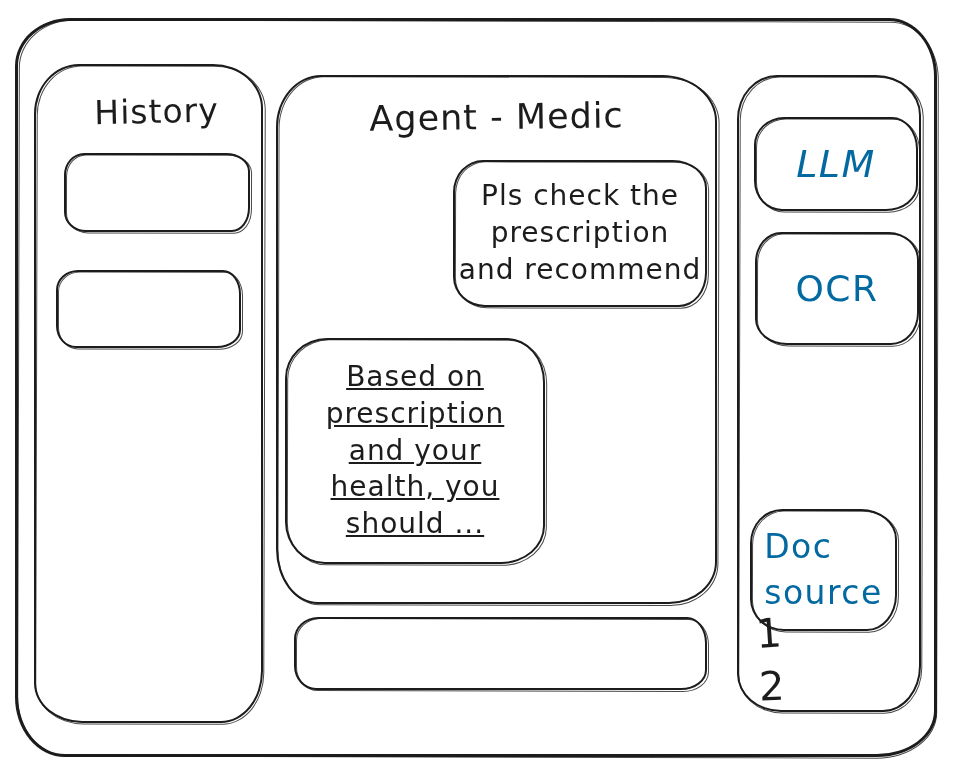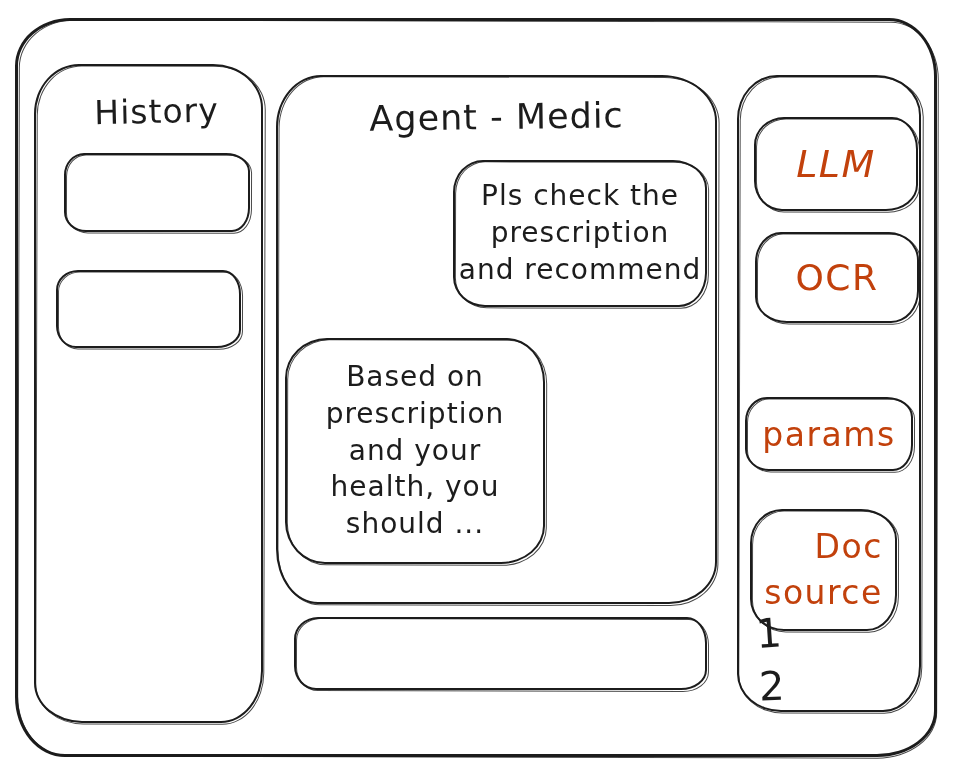--- a/index.html
+++ b/index.html
@@ -85,20 +85,21 @@
     letter-spacing: 1px;
     white-space: pre-line;
   }
   .user-bubble {
     left: 175px; top: 83px; width: 254px; height: 147px;
     border-radius: 30px 34px 28px 32px / 32px 28px 34px 30px;
   }
   .assistant-bubble {
     left: 7px; top: 261px; width: 260px; height: 226px;
     border-radius: 42px 38px 44px 40px / 40px 44px 38px 42px;
+    text-decoration: underline;
   }
   .input-wrap {
     left: 16px; top: 540px; width: 413px; height: 73px;
     border-radius: 24px 20px 26px 22px / 22px 26px 20px 24px;
   }
   .input-wrap input {
     position: absolute;
     inset: 4px 14px;
     width: calc(100% - 28px);
     border: none;
@@ -110,36 +111,36 @@
   }
   
   .right-panel {
     left: 737px; top: 75px; width: 184px; height: 637px;
     border-radius: 40px 45px 38px 44px / 44px 40px 46px 38px;
   }
   .tool-btn {
     display: flex;
     align-items: center;
     justify-content: center;
-    text-align: right;
+    text-align: left;
     font-family: "DejaVu Sans", "Liberation Sans", sans-serif;
-    color: #c2410c;
+    color: #0369a1;
     letter-spacing: 1.5px;
     cursor: pointer;
     padding: 8px;
     white-space: pre-line;
   }
   .btn-llm {
     left: 15px; top: 40px; width: 164px; height: 94px;
     border-radius: 30px 26px 32px 28px / 28px 32px 26px 30px;
     font-size: 38px;
     font-style: italic;
   }
   .btn-ocr {
-    left: 16px; top: 155px; width: 164px; height: 91px;
+    left: 16px; top: 155px; width: 164px; height: 113px;
     border-radius: 26px 30px 28px 32px / 30px 28px 32px 26px;
     font-size: 36px;
   }
   .btn-params {
     left: 6px; top: 320px; width: 168px; height: 74px;
     border-radius: 22px 26px 20px 24px / 24px 20px 26px 22px;
     font-size: 33px;
   }
   .btn-doc {
     left: 11px; top: 432px; width: 147px; height: 122px;
@@ -185,20 +186,19 @@
     </div>
 
     <div class="sketch input-wrap">
       <input type="text" value="" style="">
     </div>
   </main>
 
   <aside class="sketch right-panel">
     <button class="sketch tool-btn btn-llm">LLM</button>
     <button class="sketch tool-btn btn-ocr">OCR</button>
-    <button class="sketch tool-btn btn-params">params</button>
     <button class="sketch tool-btn btn-doc">Doc
 source</button>
     <div class="txt doc-item doc-item-1">1</div>
     <div class="txt doc-item doc-item-2">2</div>
   </aside>
 
 </div>
 
 </body></html>

